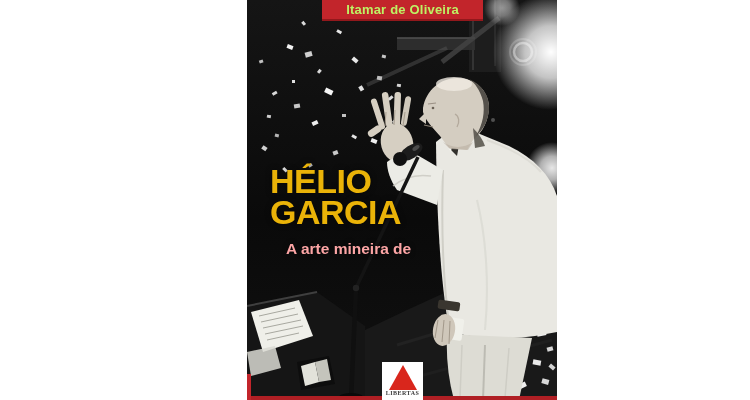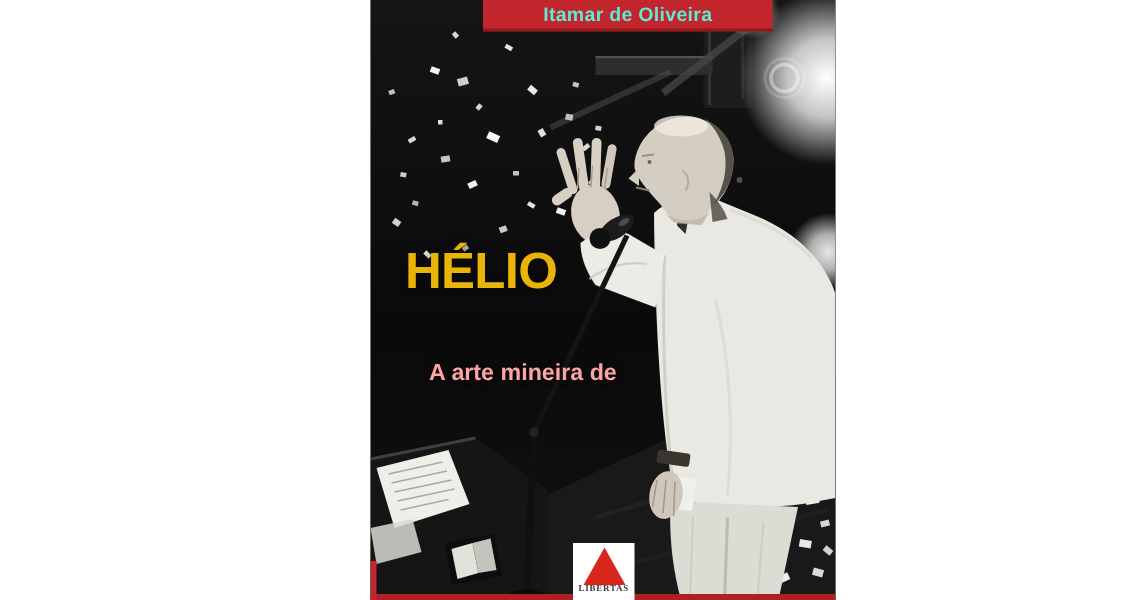--- a/index.html
+++ b/index.html
@@ -8,22 +8,22 @@
     --triangle:#d9261c;
   }
   *{margin:0;padding:0;box-sizing:border-box;}
   html,body{width:750px;height:400px;background:#ffffff;overflow:hidden;
     font-family:"Liberation Sans",sans-serif;}
   .canvas{position:relative;width:750px;height:400px;background:#ffffff;}
   .cover{position:absolute;left:247px;top:0;width:310px;height:400px;
     background:#0c0c0c;overflow:hidden;}
   .photo-svg{position:absolute;left:0;top:0;width:310px;height:400px;display:block;}
 
-  .author-banner{position:absolute;left:75px;top:0;width:193px;height:21px;
-    background:var(--accent);color:#5eead4;font-size:13px;font-weight:bold;
+  .author-banner{position:absolute;left:75px;top:0;width:161px;height:21px;
+    background:var(--accent);color:#bef264;font-size:13px;font-weight:bold;
     text-align:center;line-height:19px;letter-spacing:.2px;z-index:4;
     box-shadow:inset 0 -2px 0 rgba(60,0,0,.35);}
 
   .title-block{position:absolute;left:23px;top:166px;z-index:4;color:#eab308;}
   .title-line{font-size:34px;font-weight:900;line-height:31px;letter-spacing:-.5px;
     text-shadow:0 0 6px rgba(0,0,0,.45);}
   .subtitle-block{position:absolute;left:23px;top:240px;z-index:4;color:#fca5a5;margin-left:16px;}
   .subtitle-line{font-size:15.5px;font-weight:bold;line-height:17.5px;
     text-shadow:0 0 5px rgba(0,0,0,.5);}
 
@@ -218,20 +218,21 @@
         <ellipse cx="104" cy="397" rx="12" ry="4" fill="#0a0a0a"></ellipse>
       </g>
     </svg>
 
     <div class="author-banner">
       <span>Itamar de Oliveira</span>
     </div>
 
     <div class="title-block">
       <div class="title-line">HÉLIO</div>
+      <div class="title-line">GARCIA</div>
     </div>
 
     <div class="subtitle-block">
       <div class="subtitle-line">A arte mineira de</div>
     </div>
 
     <div class="bottom-bar"></div>
     <div class="left-notch"></div>
 
     <div class="publisher-logo">

